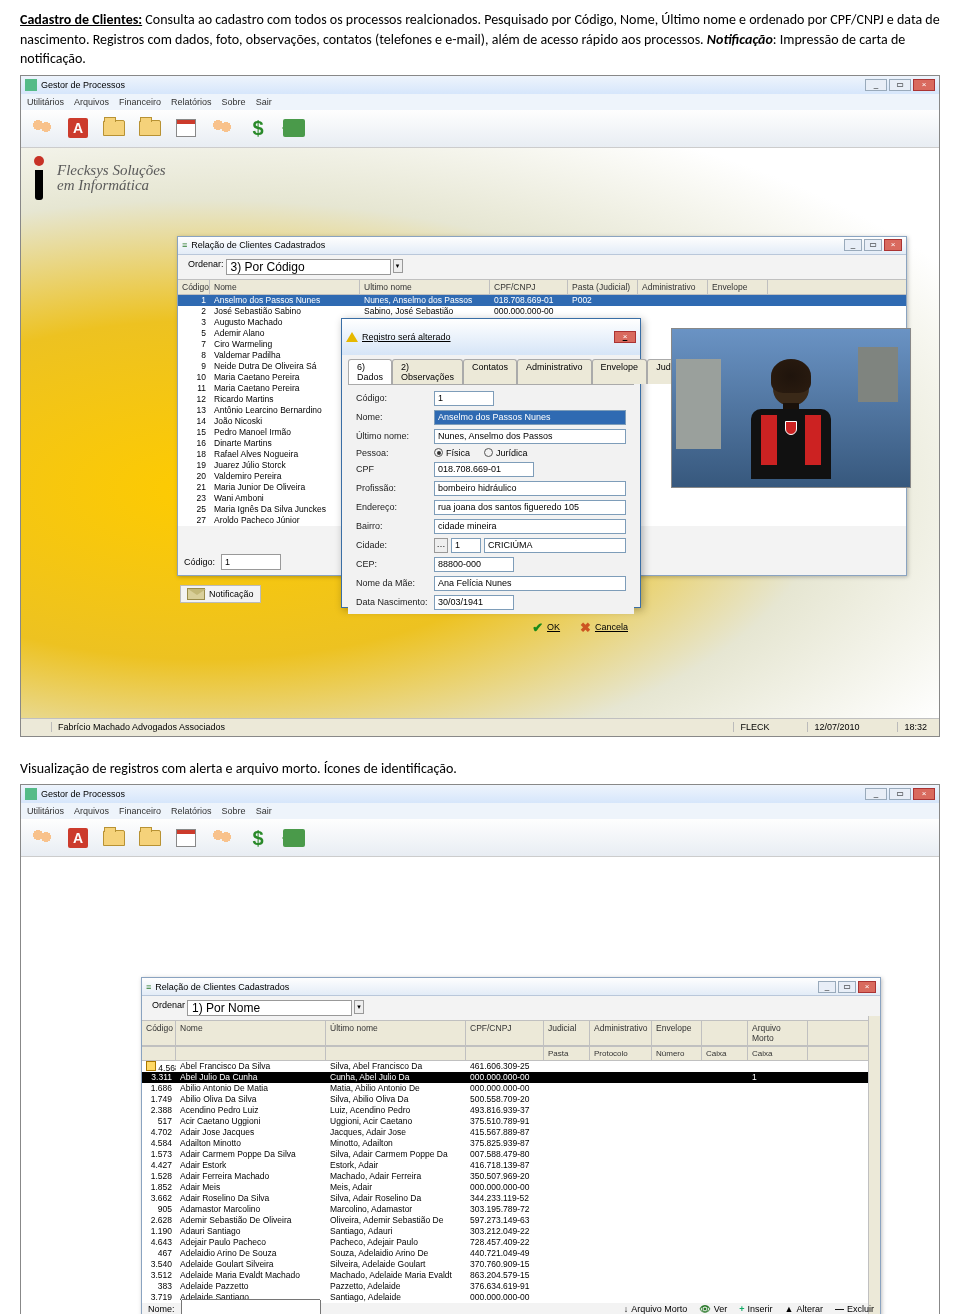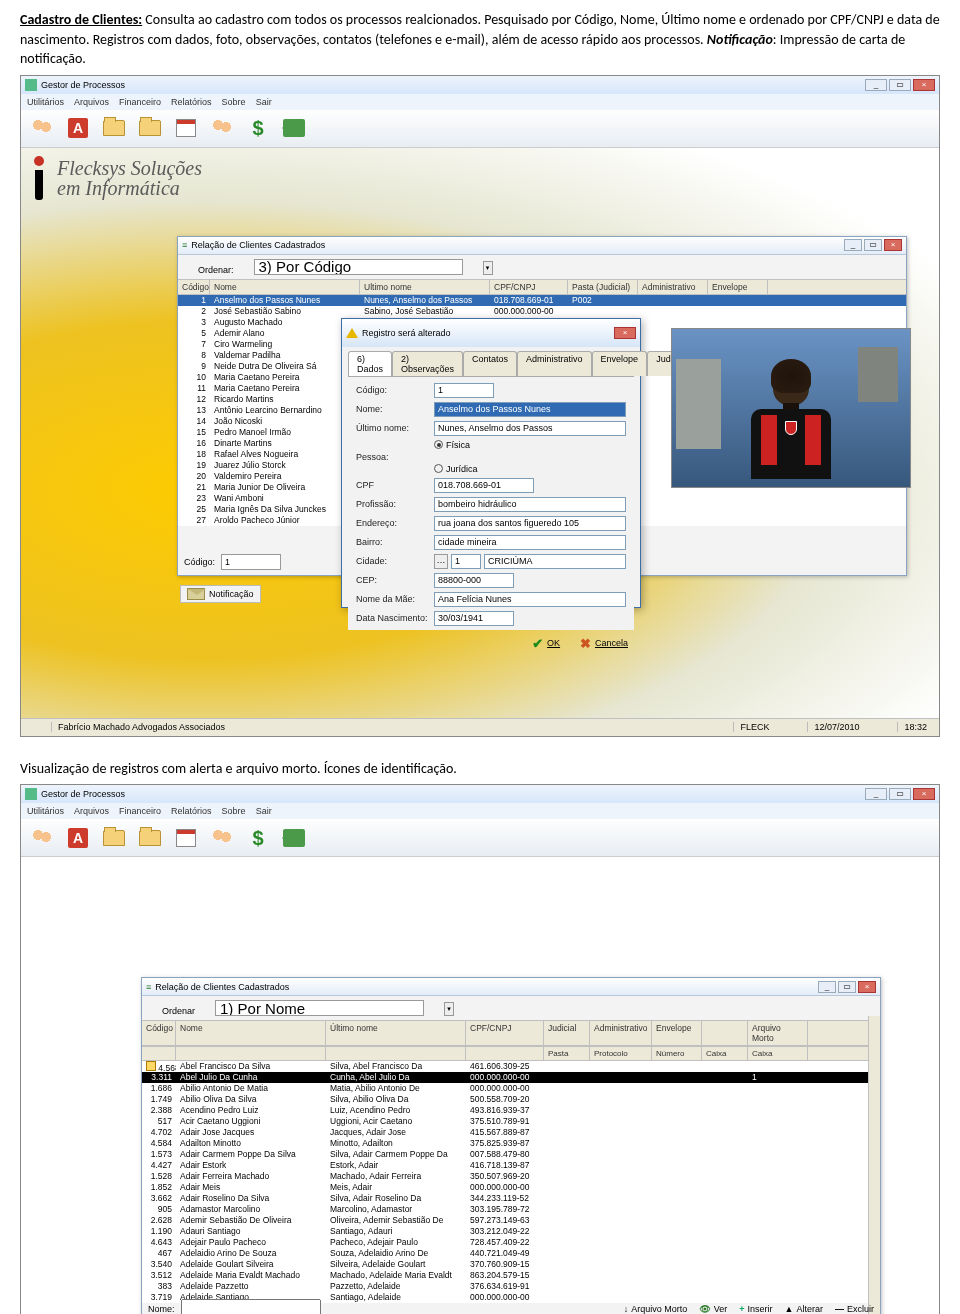--- a/index.html
+++ b/index.html
@@ -31,27 +31,27 @@
   .ico-dollar { width: 18px; height: 22px; color: #2a8a2a; font-size: 20px; font-weight: bold; text-align: center; line-height: 22px; }
   .ico-exit { width: 22px; height: 18px; background: #4a9a4a; position: relative; border-radius: 2px; }
   .ico-exit::after { content: ""; position: absolute; left: -7px; top: 3px; border: 6px solid transparent; border-right-color: #4a9a4a; }
 
   .canvas { position: relative; height: 570px; background: radial-gradient(ellipse at 20% 60%, #fecb00 0%, #edc221 35%, #e6e6d2 60%, #fff 85%); }
   .canvas2 { position: relative; height: 560px; background: #fff; }
   .logo { position: absolute; top: 8px; left: 6px; display: flex; align-items: center; gap: 6px; }
   .logo-i { width: 24px; height: 44px; position: relative; }
   .logo-i .dot { width: 10px; height: 10px; background: #c73226; border-radius: 50%; position: absolute; top: 0; left: 7px; }
   .logo-i .stem { width: 8px; height: 30px; background: #000; position: absolute; bottom: 0; left: 8px; border-radius: 0 0 3px 3px; }
-  .logo-text { font-family: 'Brush Script MT', cursive; font-style: italic; font-size: 20px; color: #5a5a5a; line-height: 1; }
+  .logo-text { font-family: 'Brush Script MT', cursive; font-style: italic; font-size: 15px; color: #5a5a5a; line-height: 1; }
   .subwin { position: absolute; background: #f3f3f3; border: 1px solid #8aa3c0; box-shadow: 1px 1px 4px rgba(0,0,0,.25); }
   .subtitle { background: linear-gradient(#fefefe, #e3ecf7); height: 18px; display: flex; align-items: center; padding: 0 4px; border-bottom: 1px solid #b9c7da; }
   .subtitle .winbtns { gap: 2px; }
   .subtitle .winbtn { width: 18px; height: 12px; }
-  .ordrow { display: flex; align-items: flex-end; gap: 20px; padding: 4px 20px; }
-  .ordrow input { height: 16px; font-size: 15px; border: 1px solid #999; padding: 0 4px; flex: 0 0 120px; }
+  .ordrow { display: flex; align-items: flex-start; gap: 2px; padding: 4px 10px; }
+  .ordrow input { height: 16px; font-size: 12px; border: 1px solid #999; padding: 0 4px; flex: 0 0 120px; }
   .ordrow .dd { width: 10px; height: 14px; border: 1px solid #999; background: #eee; text-align: center; font-size: 7px; line-height: 12px; }
   .tbl { font-size: 8.5px; }
   .thead { display: flex; background: #ece9d8; border-top: 1px solid #c0c0c0; border-bottom: 1px solid #c0c0c0; }
   .th { border-right: 1px solid #c0c0c0; padding: 2px 4px; color: #333; }
   .tbody { background: #fff; }
   .tr { display: flex; height: 11px; }
   .tr.sel { background: #2f6ab2; color: #fff; }
   .tr.sel2 { background: #000; color: #fff; }
   .td { padding: 0 4px; overflow: hidden; white-space: nowrap; }
   .c1 { width: 32px; text-align: right; }
@@ -73,30 +73,30 @@
   .c9b { width: 60px; }
 
   .scroll { background: #ece9d8; width: 12px; position: absolute; right: 0; top: 38px; bottom: 18px; border-left: 1px solid #c0c0c0; }
   .foot { position: absolute; bottom: 2px; left: 6px; right: 6px; display: flex; align-items: center; gap: 6px; height: 22px; }
   .foot input { height: 16px; border: 1px solid #999; font-size: 9px; padding: 0 3px; width: 60px; }
   .notifbtn { display: flex; align-items: center; gap: 4px; background: #f3f3f3; border: 1px solid #bbb; padding: 2px 6px; }
   .notifbtn .env { width: 18px; height: 12px; background: #d9cf9a; border: 1px solid #998b4a; position: relative; }
   .notifbtn .env::before { content: ""; position: absolute; top: 0; left: 0; border-left: 9px solid transparent; border-right: 9px solid transparent; border-top: 6px solid #c3b877; }
 
   .modal { position: absolute; background: #f2f2f2; border: 1px solid #3a6ea5; box-shadow: 2px 2px 8px rgba(0,0,0,.3); }
-  .mtitle { background: linear-gradient(#fff, #d6e5f7); height: 28px; display: flex; align-items: center; padding: 0 4px; }
+  .mtitle { background: linear-gradient(#fff, #d6e5f7); height: 36px; display: flex; align-items: center; padding: 0 4px; text-decoration: underline; }
   .mtitle .tri { width: 0; height: 0; border-left: 6px solid transparent; border-right: 6px solid transparent; border-bottom: 10px solid #e6b800; margin-right: 4px; }
   .mtabs { display: flex; padding: 4px 6px 0; gap: 0; }
   .mtab { border: 1px solid #aaa; border-bottom: none; padding: 2px 8px; background: #ece9d8; font-size: 9px; border-radius: 3px 3px 0 0; }
   .mtab.act { background: #fff; }
   .mfields { padding: 6px 8px 4px; display: grid; grid-template-columns: 78px 1fr; row-gap: 4px; align-items: center; background: #f2f2f2; border-top: 1px solid #aaa; margin: 0 6px; }
   .mfields label { font-size: 9px; color: #222; }
   .mfields input { height: 15px; border: 1px solid #7e9db9; font-size: 9px; padding: 0 3px; background: #fff; }
   .mfields input.sel { background: #2f6ab2; color: #fff; }
-  .radio-row { display: flex; gap: 14px; flex-direction: column; }
+  .radio-row { display: flex; gap: 14px; }
   .radio-row span { display: flex; align-items: center; gap: 3px; }
   .radio-row i { width: 9px; height: 9px; border: 1px solid #555; border-radius: 50%; display: inline-block; position: relative; }
   .radio-row i.ck::after { content: ""; width: 4px; height: 4px; background: #333; border-radius: 50%; position: absolute; top: 2px; left: 2px; }
   .mbtns { display: flex; justify-content: flex-end; gap: 20px; padding: 6px 12px 8px; }
   .mbtn { display: flex; align-items: center; gap: 4px; font-size: 9px; }
   .chk { color: #1a8a1a; font-weight: bold; font-size: 13px; }
   .x { color: #c52; font-weight: bold; font-size: 13px; }
 
   .photo { position: absolute; width: 240px; height: 160px; background: linear-gradient(#6a93c4, #37587d); border: 1px solid #888; overflow: hidden; }
   .photo .bld { position: absolute; left: 4px; top: 30px; width: 45px; height: 90px; background: #9aa09c; }

